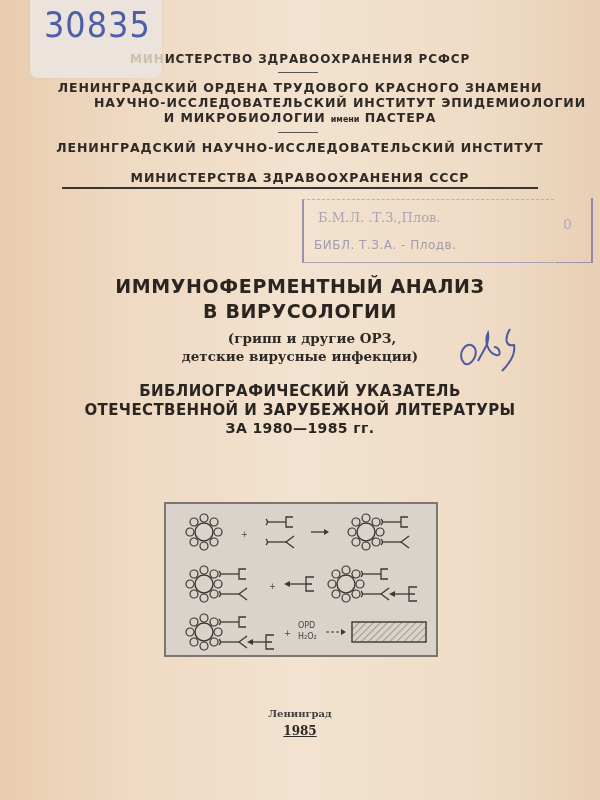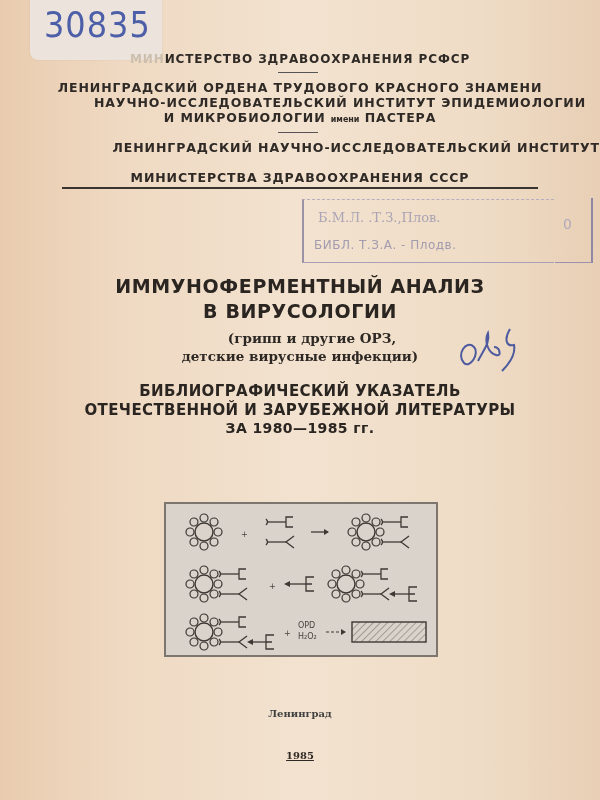--- a/index.html
+++ b/index.html
@@ -4,38 +4,38 @@
 <style>
   html, body { margin: 0; padding: 0; }
   body {
     width: 600px; height: 800px; overflow: hidden; position: relative;
     background: linear-gradient(90deg, #e9ccaf 0%, #efd9c2 20%, #f2e2cf 50%, #efdcc6 80%, #e8cfb5 100%);
     font-family: "DejaVu Serif", "Liberation Serif", serif;
     color: #2e2824;
   }
   .page { position: absolute; inset: 0; }
   .sticker {
-    position: absolute; left: 30px; top: 0; width: 132px; height: 60px;
+    position: absolute; left: 30px; top: 0; width: 132px; height: 78px;
     background: #ece4dc; border-radius: 0 0 8px 8px;
     box-shadow: 0 0 2px rgba(0,0,0,0.08);
   }
   .sticker-num {
     position: absolute; left: 14px; top: 4px;
     font-family: "DejaVu Sans", sans-serif; font-size: 32px; color: #4d5fa8;
     letter-spacing: 1px; transform: scaleY(1.1); transform-origin: top left;
   }
   .c { position: absolute; left: 0; width: 600px; text-align: center; white-space: nowrap; }
   .org { font-family: "DejaVu Sans", sans-serif; font-weight: bold; font-size: 12.5px; letter-spacing: 0.9px; color: #2f2a26; }
   .ministry1 { top: 52px; font-size: 12px; }
   .ministry1 .faint { color: #cdbfae; }
   .short-rule { position: absolute; top: 72px; left: 278px; width: 40px; height: 1px; background: #555; }
   .short-rule2 { top: 132px; }
   .l1 { top: 80px; } .l2 { top: 95px; margin-left: 40px; } .l3 { top: 110px; }
   .l3 .small { font-size: 8px; letter-spacing: 0; }
-  .l4 { top: 140px; text-align: right; } .l5 { top: 155px; } .l6 { top: 170px; }
+  .l4 { top: 140px; } .l5 { top: 155px; } .l6 { top: 170px; }
   .long-rule { position: absolute; top: 187px; left: 62px; width: 476px; height: 2px; background: #3a3430; }
   .stamp {
     position: absolute; left: 302px; top: 199px; width: 250px; height: 62px;
     border-left: 2px solid #9a92a8; border-top: 1px dashed #b6aec0; border-bottom: 1px solid #a9a0b8;
   }
   .stamp-line1 { position: absolute; left: 14px; top: 10px; font-family: "DejaVu Serif", serif; font-size: 13px; color: #aaa3b3; }
   .stamp-line2 { position: absolute; left: 10px; top: 38px; font-family: "DejaVu Sans", sans-serif; font-size: 12px; color: #a39bae; letter-spacing: 0.5px; }
   .stamp-right {
     position: absolute; left: 555px; top: 198px; width: 36px; height: 64px;
     border-right: 2px solid #8f87a3; border-bottom: 1px solid #9b93ad;
@@ -48,21 +48,21 @@
   .biblio { font-family: "DejaVu Sans", sans-serif; font-weight: bold; font-size: 15px; letter-spacing: 0.4px; color: #2a2521; }
   .b1 { top: 382px; } .b2 { top: 401px; } .b3 { top: 420px; font-size: 14px; }
   .handwrite { position: absolute; left: 454px; top: 325px; width: 80px; height: 50px; }
   .figure {
     position: absolute; left: 164px; top: 502px; width: 274px; height: 155px;
     background: #d9d3cc; border: 2px solid #7d766f; box-sizing: border-box;
   }
   .figure svg { position: absolute; left: 0; top: 0; }
   .fig-label { font-family: "DejaVu Sans", sans-serif; font-size: 8px; fill: #4a4440; }
   .city { top: 708px; font-family: "DejaVu Serif", serif; font-weight: bold; font-size: 10px; color: #404040; }
-  .year { top: 750px; font-family: "DejaVu Serif", serif; font-weight: bold; font-size: 10px; color: #2e2824; text-decoration: underline; }
+  .year { top: 724px; font-family: "DejaVu Serif", serif; font-weight: bold; font-size: 12px; color: #2e2824; text-decoration: underline; }
 </style>
 </head>
 <body>
 
 <div class="page">
 
   <div class="sticker">
     <div class="sticker-num">30835</div>
   </div>
 

